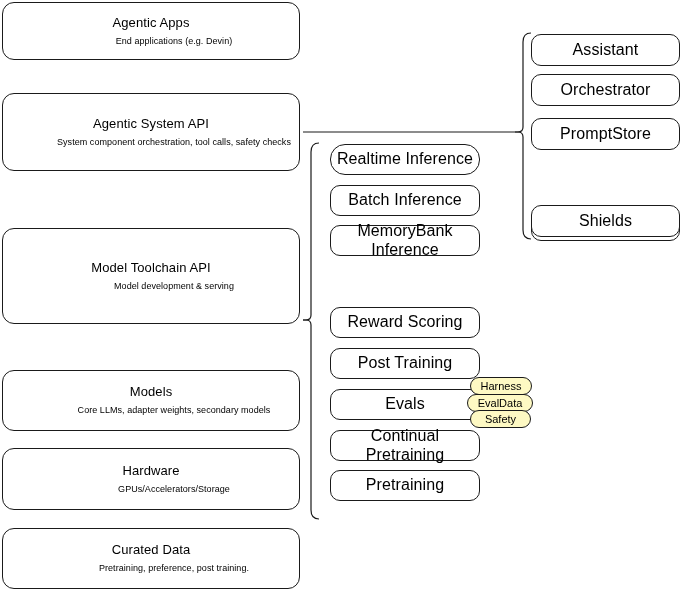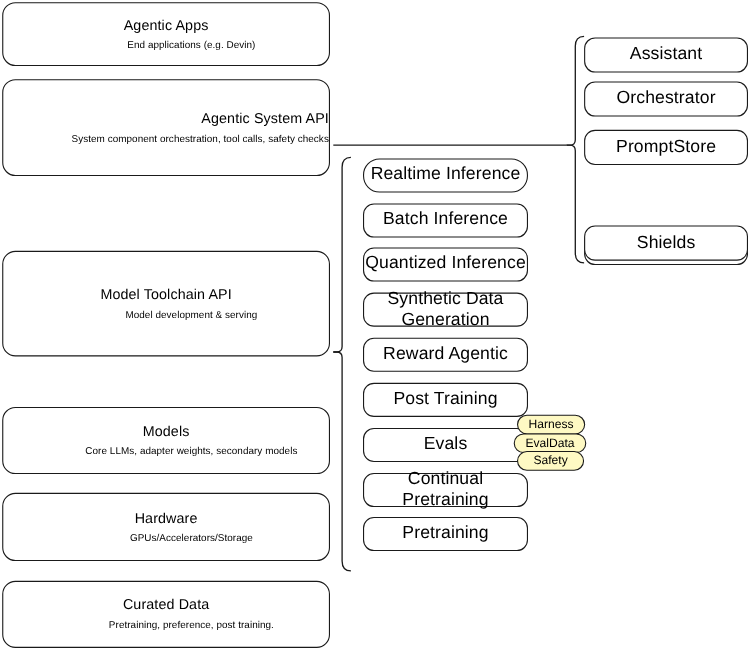--- a/index.html
+++ b/index.html
@@ -72,21 +72,21 @@
 </head>
 <body>
 
 <div id="canvas">
 
   <div class="box layer-box" style="left:2px; top:2px; width:298px; height:58px;">
     <div class="title">Agentic Apps</div>
     <div class="subtitle">End applications (e.g. Devin)</div>
   </div>
 
-  <div class="box layer-box" style="left:2px; top:72px; width:298px; height:88px;align-items:flex-end;">
+  <div class="box layer-box" style="left:2px; top:93px; width:298px; height:78px;">
     <div class="title">Agentic System API</div>
     <div class="subtitle">System component orchestration, tool calls, safety checks</div>
   </div>
 
   <div class="box layer-box" style="left:2px; top:228px; width:298px; height:96px;">
     <div class="title">Model Toolchain API</div>
     <div class="subtitle">Model development &amp; serving</div>
   </div>
 
   <div class="box layer-box" style="left:2px; top:370px; width:298px; height:61px;">
@@ -117,27 +117,24 @@
     </svg>
   </div>
 
   <div class="box item-box" style="left:330px; top:144px; width:150px; height:31px;border-radius:15px;">
     <div class="title">Realtime Inference</div>
   </div>
   <div class="box item-box" style="left:330px; top:185px; width:150px; height:31px;">
     <div class="title">Batch Inference</div>
   </div>
   <div class="box item-box" style="left:330px; top:225px; width:150px; height:31px;">
-    <div class="title">Quantized Inference</div>
-  </div>
-  <div class="box item-box" style="left:330px; top:266px; width:150px; height:31px;">
-    <div class="title">Synthetic Data Generation</div>
+    <div class="title">MemoryBank Inference</div>
   </div>
   <div class="box item-box" style="left:330px; top:307px; width:150px; height:31px;">
-    <div class="title">Reward Agentic</div>
+    <div class="title">Reward Scoring</div>
   </div>
   <div class="box item-box" style="left:330px; top:348px; width:150px; height:31px;">
     <div class="title">Post Training</div>
   </div>
   <div class="box item-box" style="left:330px; top:389px; width:150px; height:31px;">
     <div class="title">Evals</div>
   </div>
   <div class="box item-box" style="left:330px; top:430px; width:150px; height:31px;">
     <div class="title">Continual Pretraining</div>
   </div>

